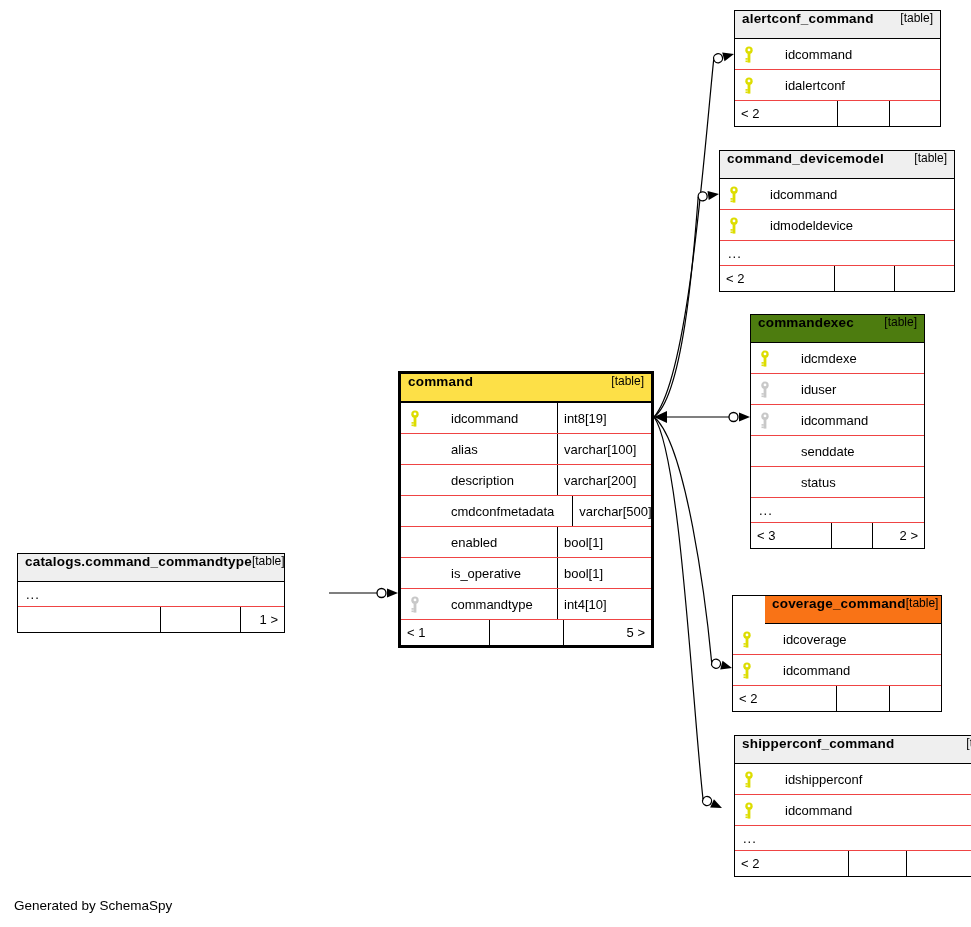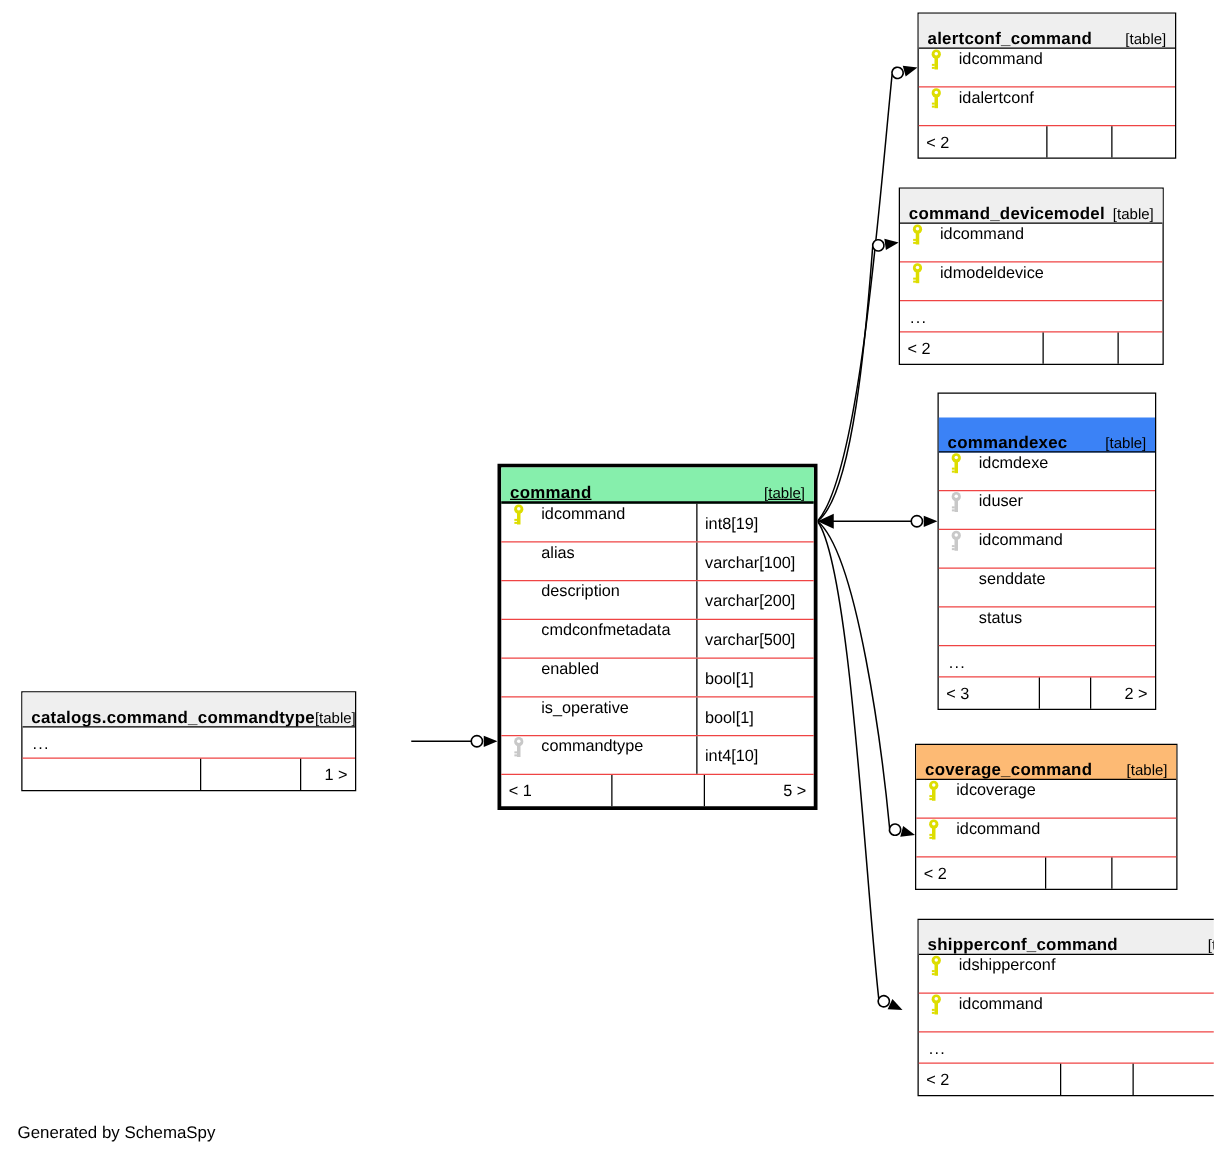--- a/index.html
+++ b/index.html
@@ -12,28 +12,28 @@
   .wires .arrowhead{fill:#000;}
   .wires .odot{fill:#fff;stroke:#000;stroke-width:1.3px;}
 
   .ertable{
     position:absolute;background:#fff;border:1px solid #000;
     box-sizing:border-box;font-size:13px;
   }
   .ertable.emph{border-width:3px;}
   .hd{
     background:#efefef;border-bottom:1px solid #000;height:27px;
-    display:flex;align-items:flex-end;justify-content:space-between;
+    display:flex;align-items:flex-start;justify-content:space-between;
     padding:0 7px;box-sizing:content-box;
   }
   .emph .hd{border-bottom-width:2px;}
   .hd .nm{font-weight:bold;font-size:13.5px;letter-spacing:.2px;}
   .hd .bd{font-size:12px;}
   .tbody > div + div{border-top:1px solid #ef4444;}
-  .row{height:30px;display:flex;align-items:flex-start;}
+  .row{height:30px;display:flex;align-items:center;gap:18px;}
   .keyslot{width:32px;padding-left:9px;box-sizing:border-box;flex:0 0 32px;display:flex;align-items:center;}
   .cname{flex:1 1 auto;white-space:nowrap;}
   .ctype{
     border-left:1px solid #000;width:94px;flex:0 0 94px;align-self:stretch;
     display:flex;align-items:center;padding-left:6px;box-sizing:border-box;white-space:nowrap;
   }
   .ell{height:24px;display:flex;align-items:center;padding-left:8px;letter-spacing:1px;}
   .ft{height:25px;display:grid;}
   .ftc{display:flex;align-items:center;padding:0 6px;border-left:1px solid #000;white-space:nowrap;}
   .ftc:first-child{border-left:none;}
@@ -111,21 +111,21 @@
         </span>
         <span class="cname">idalertconf</span>
       </div>
       <div class="ft" style="grid-template-columns: 102px 52px 1fr;">
         <div class="ftc">&lt; 2</div>
         <div class="ftc"></div>
         <div class="ftc right"></div>
       </div>
     </div>
   </div>
-<div class="ertable" style="left: 719px; top: 150px; width: 212px;">
+<div class="ertable" style="left: 719px; top: 150px; width: 236px;">
     <div class="hd" style="background: rgb(239, 239, 239);">
       <span class="nm">command_devicemodel</span>
       <span class="bd">[table]</span>
     </div>
     <div class="tbody">
       <div class="row">
         <span class="keyslot">
           <svg width="10" height="17" viewBox="0 0 10 17">
             <circle cx="5" cy="4.3" r="3.7" fill="#dddd00"></circle>
             <circle cx="5" cy="3.9" r="1.4" fill="#ffffff"></circle>
@@ -150,21 +150,21 @@
       </div>
       <div class="ell">...</div>
       <div class="ft" style="grid-template-columns: 114px 60px 1fr;">
         <div class="ftc">&lt; 2</div>
         <div class="ftc"></div>
         <div class="ftc right"></div>
       </div>
     </div>
   </div>
 <div class="ertable" style="left: 750px; top: 314px; width: 175px;">
-    <div class="hd" style="background: #3b82f6; margin-top: 19px;">
+    <div class="hd" style="background: #4d7c0f;">
       <span class="nm">commandexec</span>
       <span class="bd">[table]</span>
     </div>
     <div class="tbody">
       <div class="row">
         <span class="keyslot">
           <svg width="10" height="17" viewBox="0 0 10 17">
             <circle cx="5" cy="4.3" r="3.7" fill="#dddd00"></circle>
             <circle cx="5" cy="3.9" r="1.4" fill="#ffffff"></circle>
             <rect x="3.6" y="7.4" width="2.8" height="9.2" fill="#dddd00"></rect>
@@ -208,21 +208,21 @@
       </div>
       <div class="ell">...</div>
       <div class="ft" style="grid-template-columns: 80px 41px 1fr;">
         <div class="ftc">&lt; 3</div>
         <div class="ftc"></div>
         <div class="ftc right">2 &gt;</div>
       </div>
     </div>
   </div>
 <div class="ertable emph" style="left: 398px; top: 371px; width: 256px;">
-    <div class="hd" style="background: #86efac; text-decoration: underline;">
+    <div class="hd" style="background: #fde047;">
       <span class="nm">command</span>
       <span class="bd">[table]</span>
     </div>
     <div class="tbody">
       <div class="row">
         <span class="keyslot">
           <svg width="10" height="17" viewBox="0 0 10 17">
             <circle cx="5" cy="4.3" r="3.7" fill="#dddd00"></circle>
             <circle cx="5" cy="3.9" r="1.4" fill="#ffffff"></circle>
             <rect x="3.6" y="7.4" width="2.8" height="9.2" fill="#dddd00"></rect>
@@ -272,21 +272,21 @@
         <span class="ctype">int4[10]</span>
       </div>
       <div class="ft" style="grid-template-columns: 88px 74px 1fr;">
         <div class="ftc">&lt; 1</div>
         <div class="ftc"></div>
         <div class="ftc right">5 &gt;</div>
       </div>
     </div>
   </div>
 <div class="ertable" style="left: 732px; top: 595px; width: 210px;">
-    <div class="hd" style="background: #fdba74;">
+    <div class="hd" style="background: #f97316; margin-left: 32px;">
       <span class="nm">coverage_command</span>
       <span class="bd">[table]</span>
     </div>
     <div class="tbody">
       <div class="row">
         <span class="keyslot">
           <svg width="10" height="17" viewBox="0 0 10 17">
             <circle cx="5" cy="4.3" r="3.7" fill="#dddd00"></circle>
             <circle cx="5" cy="3.9" r="1.4" fill="#ffffff"></circle>
             <rect x="3.6" y="7.4" width="2.8" height="9.2" fill="#dddd00"></rect>

